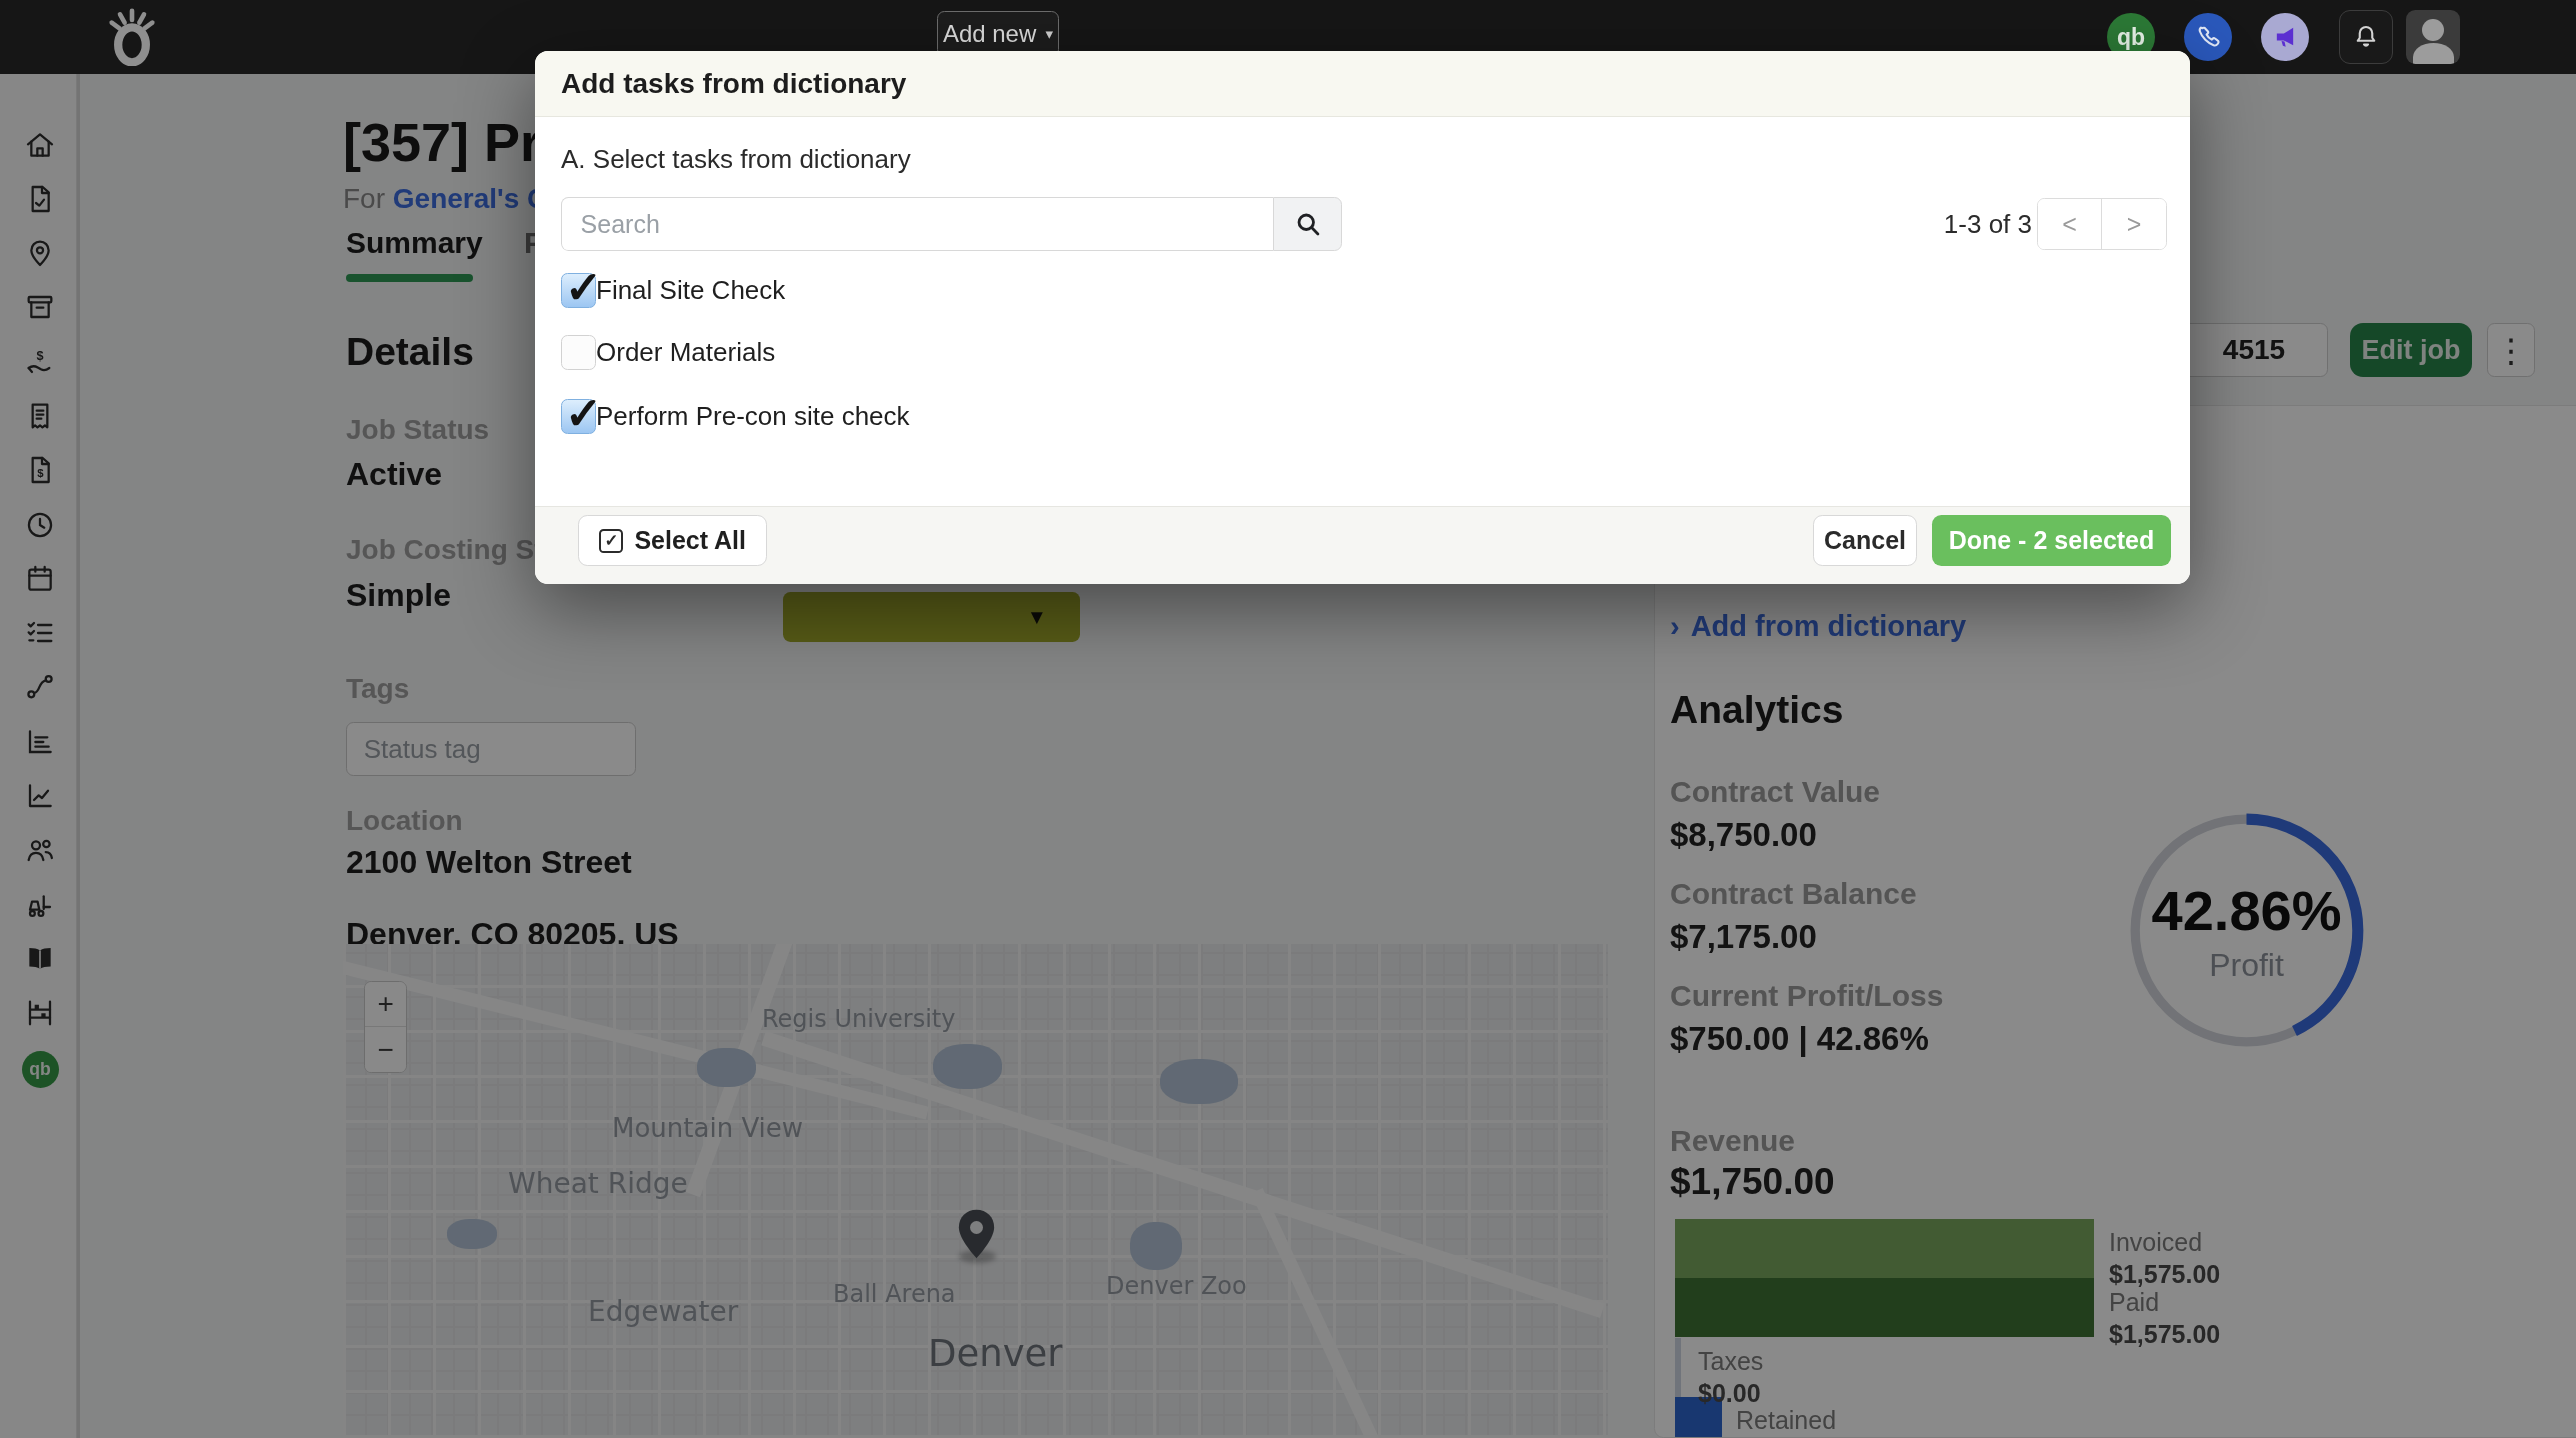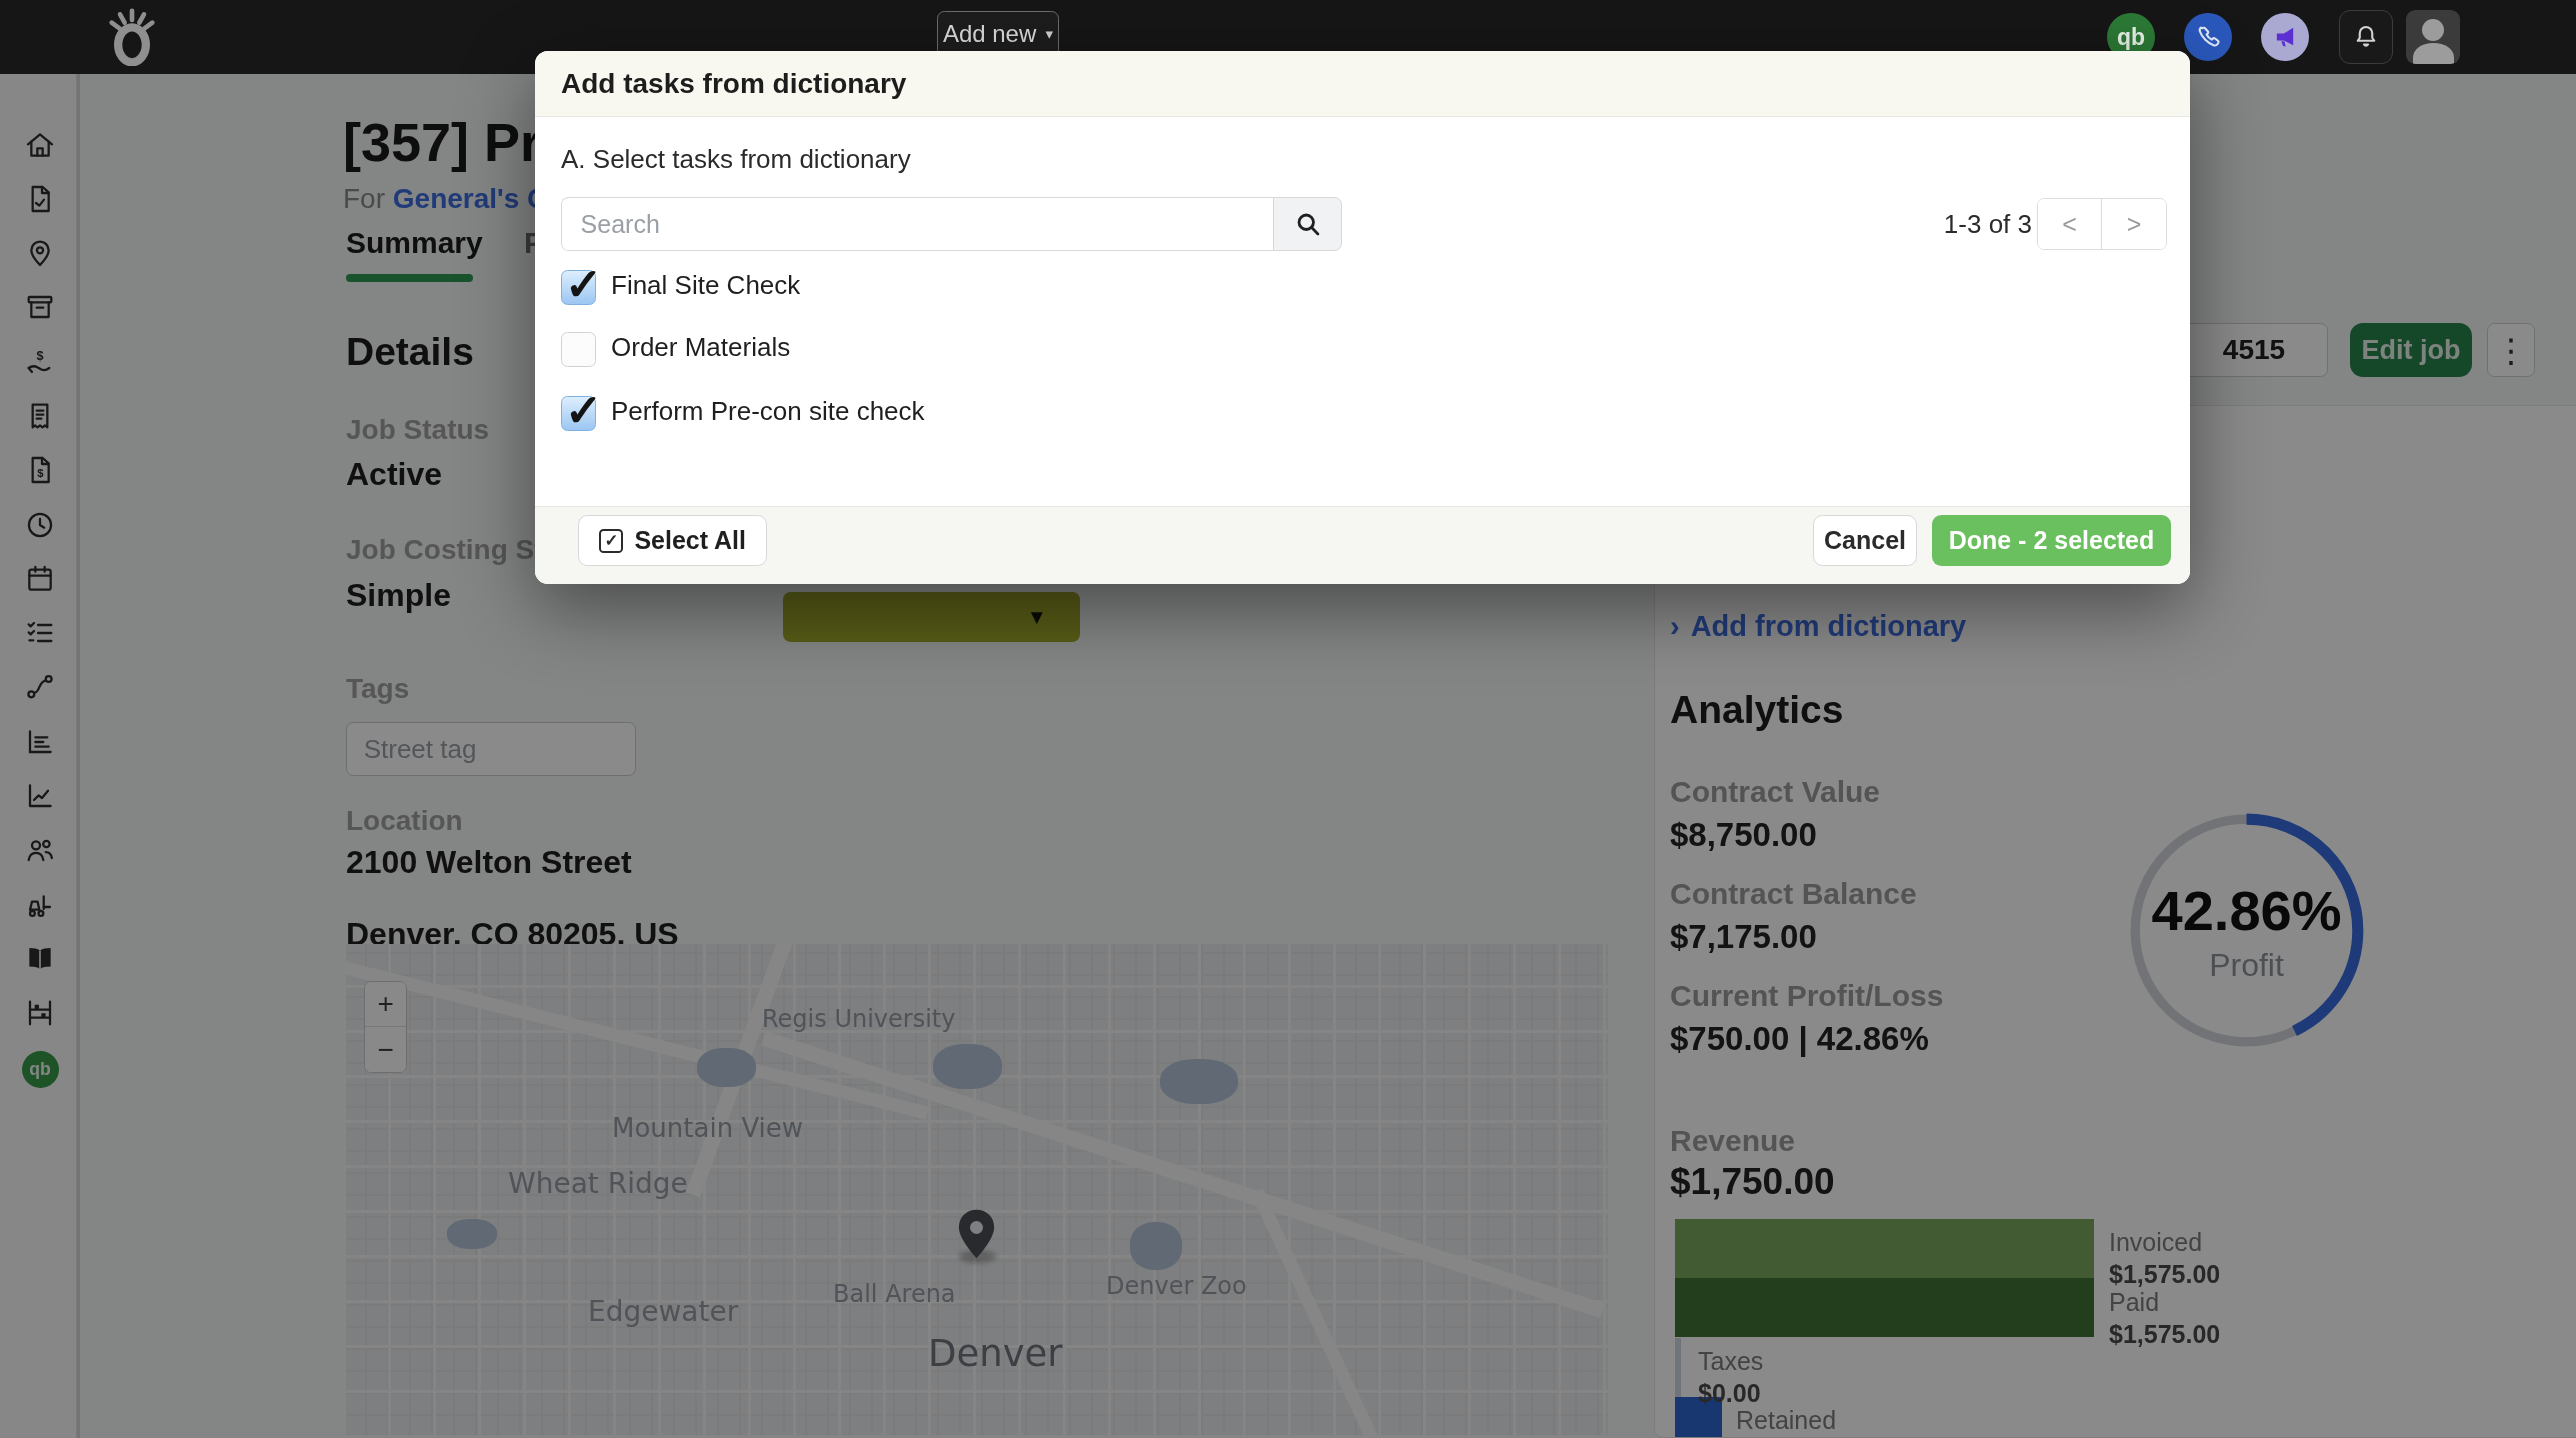--- a/index.html
+++ b/index.html
@@ -114,21 +114,21 @@
     font-size:25px; padding:0 18.6px; color:#333; font-family:inherit; outline:none; }
   .m-search input::placeholder { color:#9aa0a6; }
   .m-search .sbtn { width:69px; background:#f1f2f3; border:1.9px solid #d8d8d8; border-radius:0 7.4px 7.4px 0;
     display:flex; align-items:center; justify-content:center; color:#202124; }
   .pag-text { position:absolute; top:158px; left:1311px; width:186px; text-align:right; font-size:26px; color:#2b2b2b; }
   .pager { position:absolute; left:1502px; top:147px; height:52px; display:flex; border:1.9px solid #dcdcdc;
     border-radius:7.4px; overflow:hidden; }
   .pager button { width:64px; background:#fff; border:none; border-right:1.9px solid #dcdcdc; color:#9a9a9a;
     font-size:25px; }
   .pager button:last-child { border-right:none; }
-  .task-row { position:absolute; left:26px; height:41px; display:flex; align-items:flex-start; gap:15px; cursor:pointer; }
+  .task-row { position:absolute; left:26px; height:41px; display:flex; align-items:center; cursor:pointer; }
   .cb { position:relative; width:35px; height:35px; border-radius:6.5px; background:#fcfcfc; border:1.9px solid #d2d2d2; }
   .task-row.checked .cb { background:linear-gradient(#ddeefd,#9cc6f2); border-color:#7fb0e0; }
   .task-row.checked .cb::after { content:"✓"; position:absolute; left:2.8px; top:-13px; font-size:45px;
     font-weight:bold; color:#141414; }
   .task-label { font-size:26px; color:#1f1f1f; }
   .modal-footer { position:absolute; left:0; top:455px; width:100%; height:78px; background:#f6f6f3;
     border-top:1.9px solid #e6e6e1; border-radius:0 0 13px 13px; }
   .select-all { position:absolute; left:43px; top:8.4px; height:51px; padding:0 20.4px; background:#fff;
     border:1.9px solid #d8d8d8; border-radius:9.3px; display:flex; align-items:center; gap:11px;
     font-size:25px; font-weight:bold; color:#1f1f1f; }
@@ -335,21 +335,21 @@
       <h2 class="h-details">Details</h2>
       <div class="field-label" style="top:340px">Job Status</div>
       <div class="field-value" style="top:382px">Active</div>
       <div class="field-label" style="top:460px">Job Costing Style</div>
       <div class="field-value" style="top:503px">Simple</div>
       <div class="status-dropdown">
         <span class="caret">▼</span>
       </div>
       <div class="field-label" style="top:599px">Tags</div>
       <div class="tag-input">
-        <span>Street tag</span>
+        <span>Status tag</span>
       </div>
       <div class="field-label" style="top:731px">Location</div>
       <div class="field-value" style="top:770px">2100 Welton Street</div>
       <div class="field-value" style="top:842px">Denver, CO 80205, US</div>
 
       <div class="map">
         <div class="road" style="left:-56px; top:84px; width:650px; height:13px; transform:rotate(14deg)"></div>
         <div class="road" style="left:390px; top:-18.6px; width:15px; height:278px; transform:rotate(20deg)"></div>
         <div class="road" style="left:399px; top:223px; width:882px; height:15px; transform:rotate(18deg)"></div>
         <div class="road" style="left:974px; top:232px; width:13px; height:316px; transform:rotate(-25deg)"></div>

